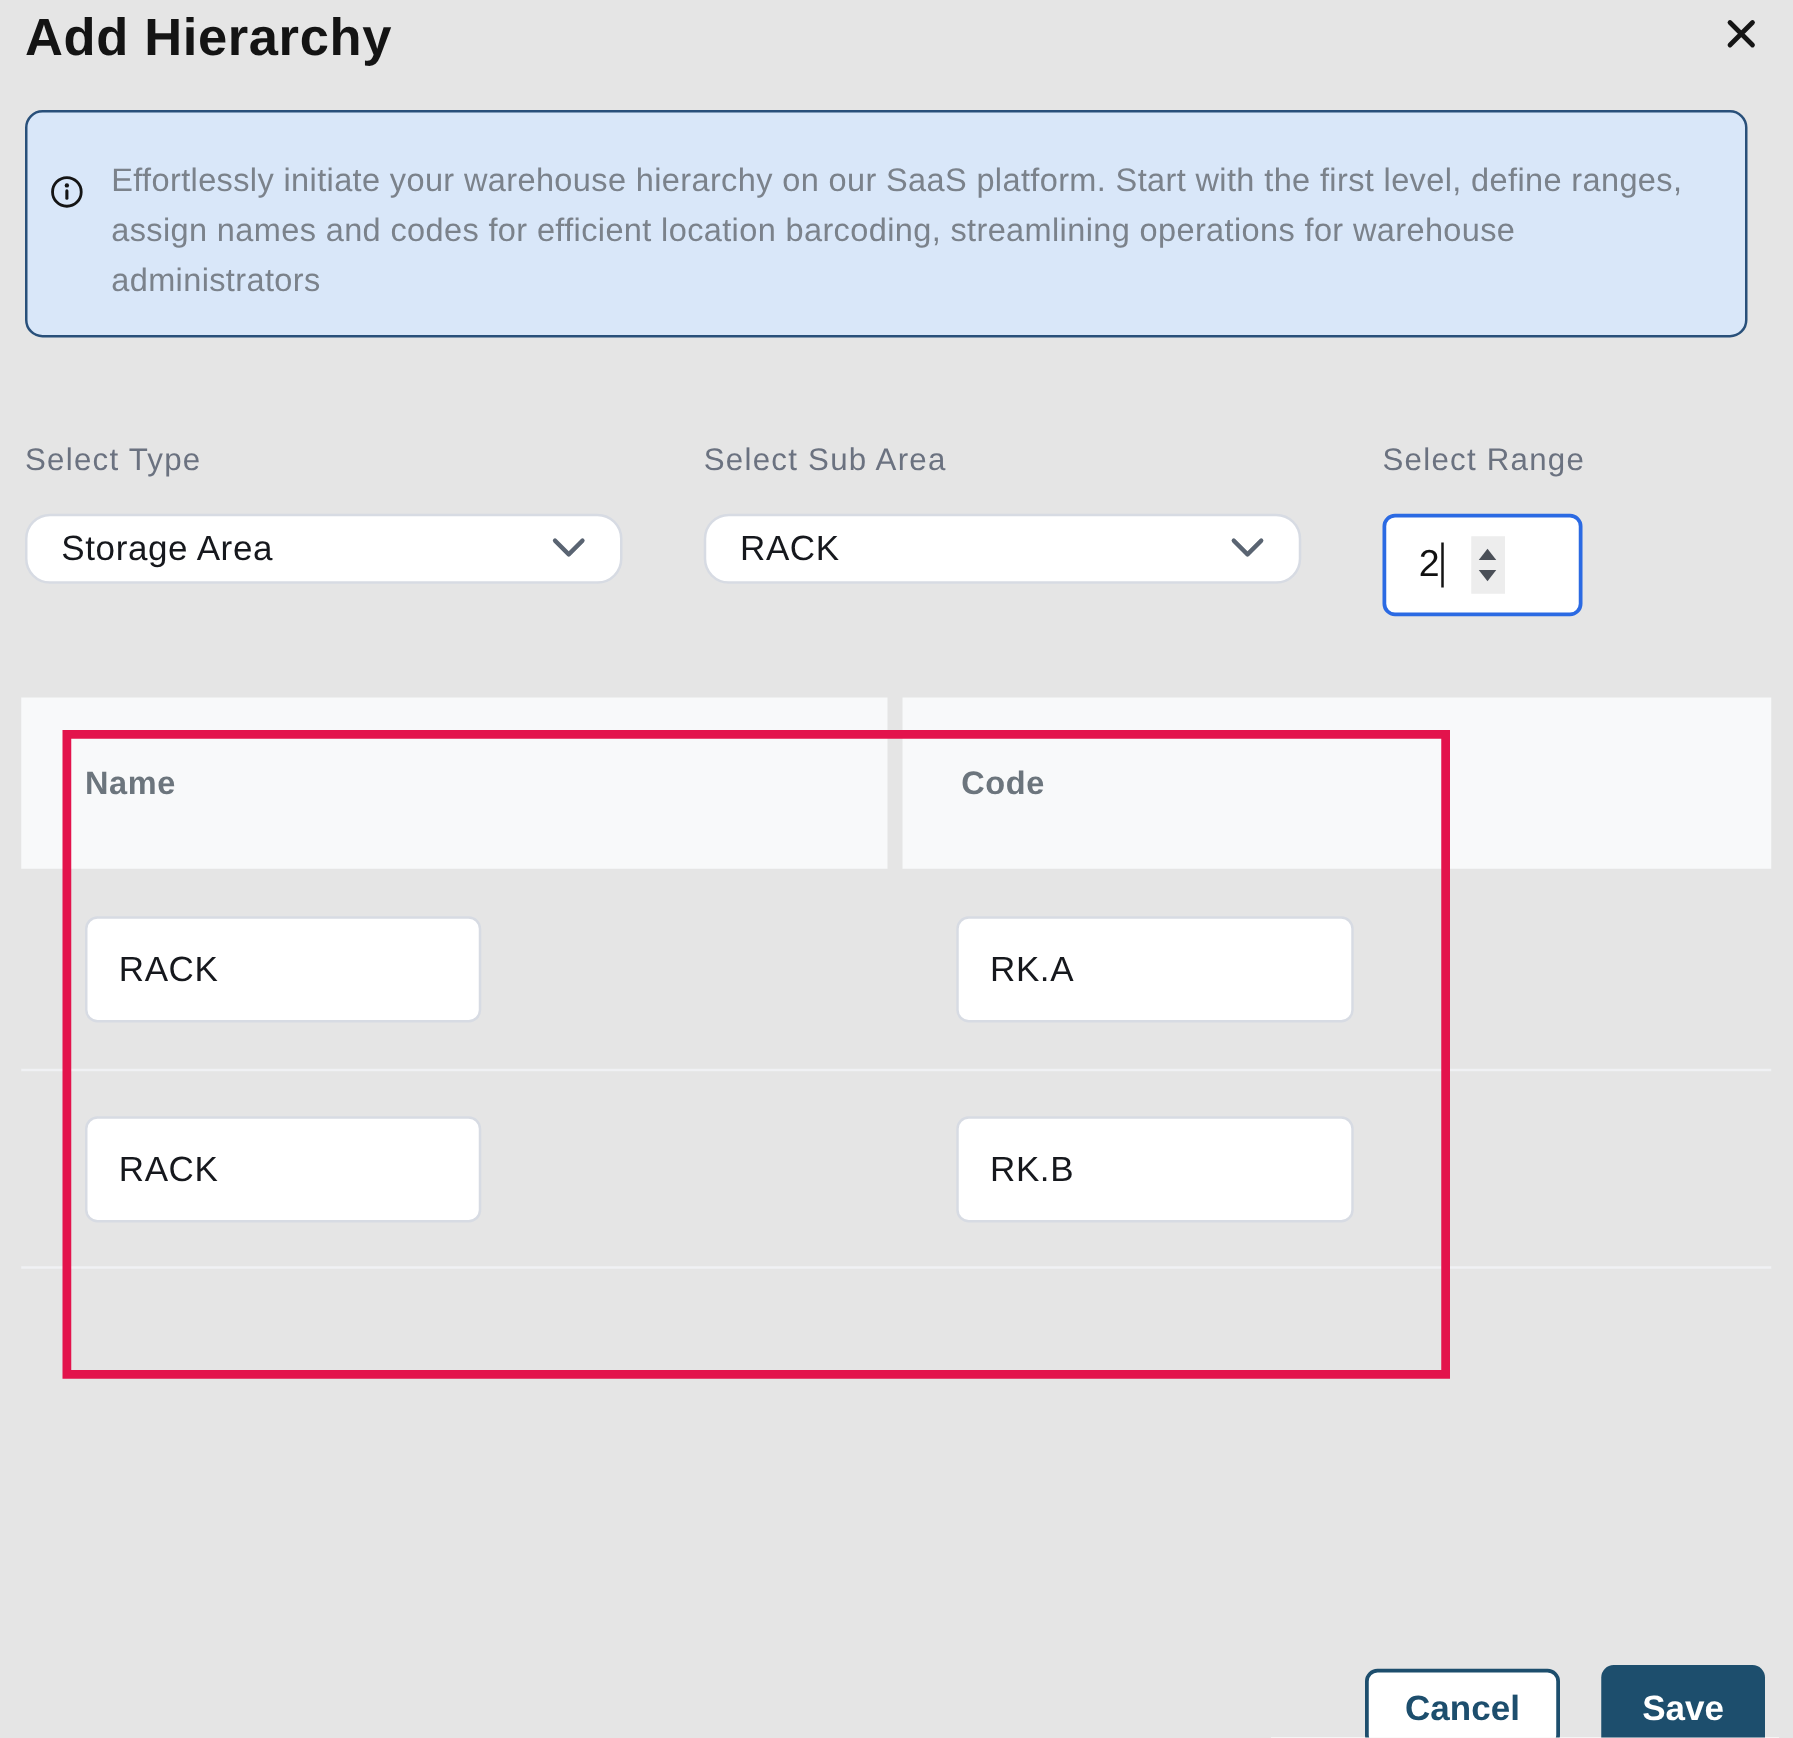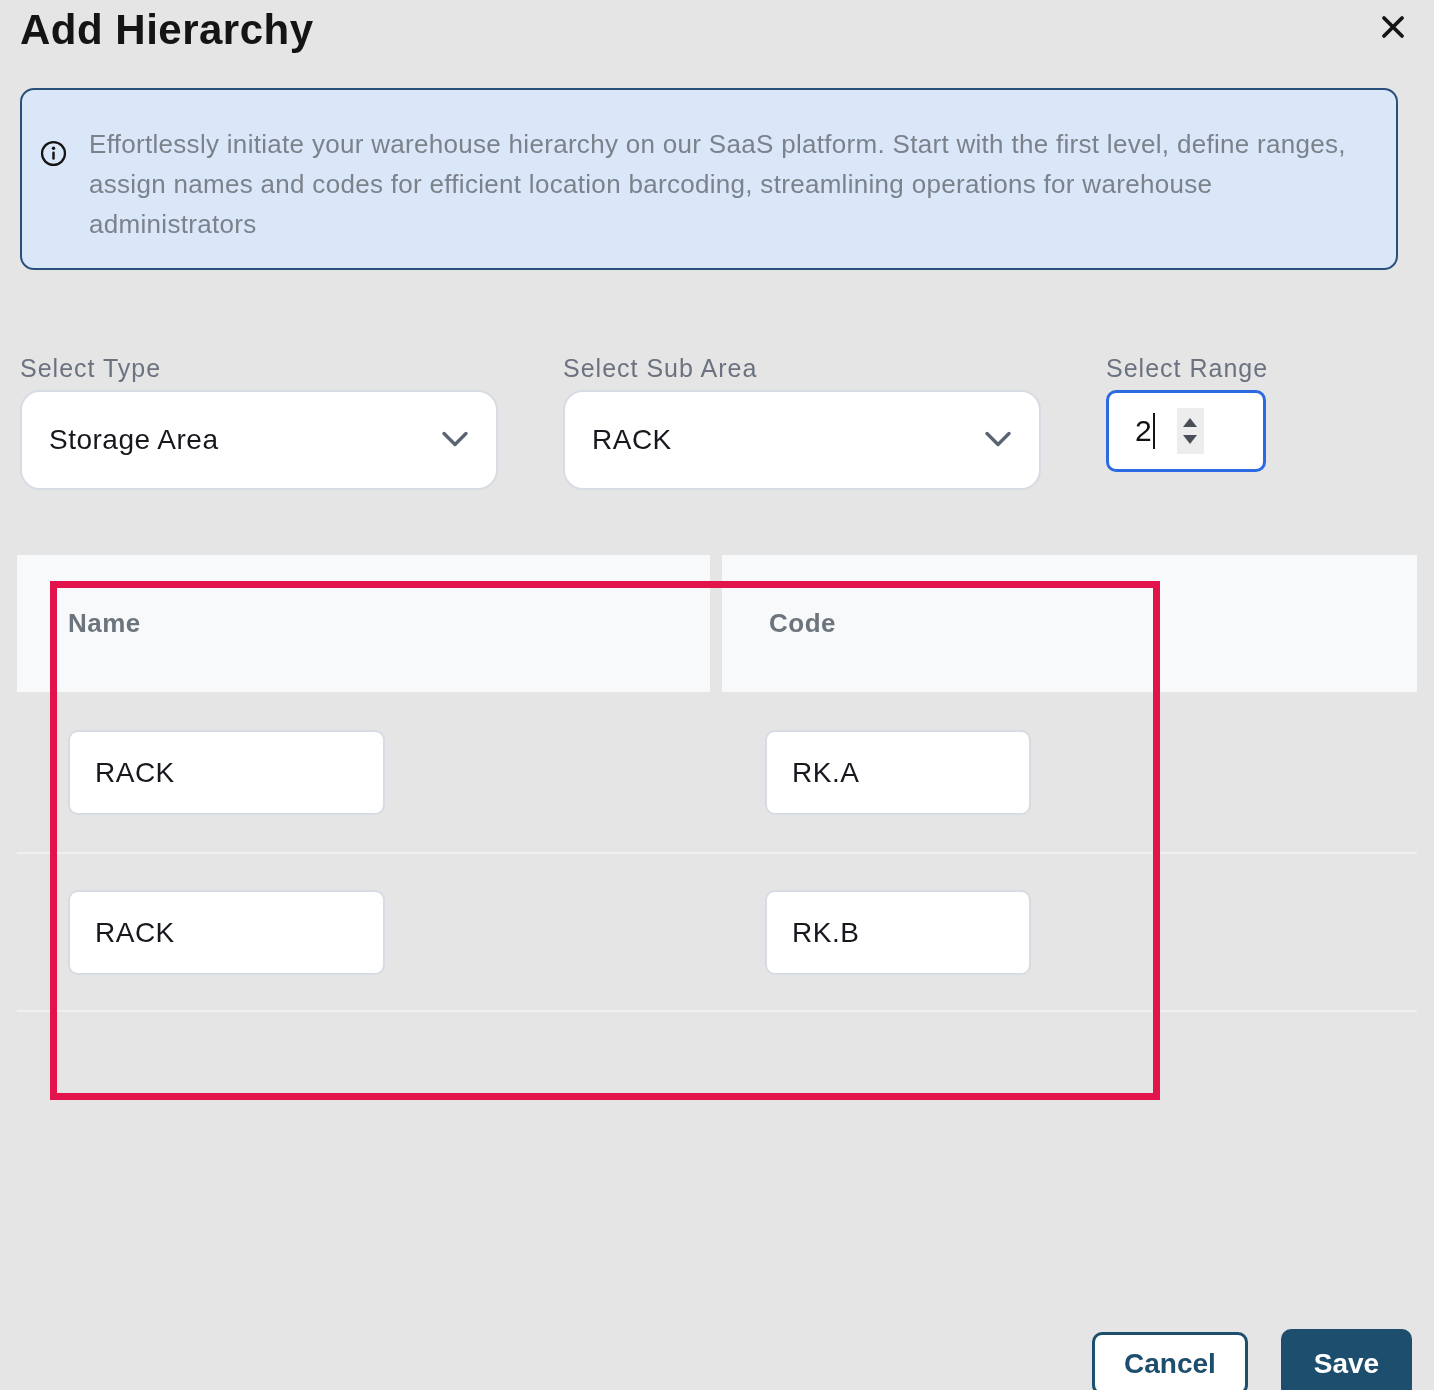--- a/index.html
+++ b/index.html
@@ -17,23 +17,23 @@
   
   .info-banner { margin:34px 36px 0 20px; height:182px; background:#d9e7f9;
     border:2px solid #29507a; border-radius:14px; display:flex; align-items:flex-start;
     padding:34px 40px 0 18px; }
   .info-icon-wrap { margin-top:16px; flex:0 0 auto; }
   .info-text { margin-left:22px; font-size:26px; line-height:40px; color:#7b828b;
     max-width:1290px; letter-spacing:.3px; }
 
   
   .form-row { display:flex; gap:65px; padding-left:20px; margin-top:84px; }
-  .field-label { display:block; font-size:25px; color:#6b7280; margin-bottom:7px;
+  .field-label { display:block; font-size:25px; color:#6b7280; margin-bottom:28px;
     letter-spacing:1px; }
-  .select-box { width:478px; height:100px; background:#fff; border:2px solid #d7dbe3;
+  .select-box { width:478px; height:56px; background:#fff; border:2px solid #d7dbe3;
     border-radius:20px; display:flex; align-items:center; justify-content:space-between;
     padding:0 26px 0 27px; cursor:pointer; }
   .select-value { font-size:28px; color:#16181d; letter-spacing:.5px; }
   .range-box { width:160px; height:82px; border:3px solid #2b6ae3; border-radius:10px;
     display:flex; align-items:center; padding-left:26px; background:#fff; cursor:text; }
   .range-value { font-size:30px; color:#111; }
   .caret { width:2px; height:36px; background:#141414; margin-left:1px; }
   .spinner { margin-left:22px; width:27px; height:46px; background:#ededed;
     display:flex; flex-direction:column; align-items:center; justify-content:center;
     gap:8px; cursor:pointer; }
@@ -49,21 +49,21 @@
     color:#6c757d; letter-spacing:.5px; }
   .th-name { flex:0 0 693px; padding-left:51px; }
   .th-code { flex:1; padding-left:47px; }
   .trow { display:flex; height:85px; }
   .trow.first { margin-top:38px; }
   .trow.second { margin-top:36px; }
   .cell-input { height:85px; border:2px solid #d7dbe3; border-radius:10px;
     padding-left:25px; font-size:28px; color:#16181d; background:#fff;
     font-family:"Liberation Sans", sans-serif; letter-spacing:.5px; outline:none; }
   .name-input { margin-left:51px; width:317px; }
-  .code-input { margin-left:380px; width:266px; }
+  .code-input { margin-left:380px; width:318px; }
   .divider { border-top:2px solid #f0f1f4; }
   .divider.d1 { margin-top:37px; }
   .divider.d2 { margin-top:35px; }
   .red-rect { position:absolute; left:33px; top:26px; width:1110px; height:519px;
     border:7px solid #e3134c; pointer-events:none; }
 
   
   .footer { display:flex; justify-content:flex-end; align-items:center; gap:33px;
     margin-top:229px; padding-right:22px; }
   .btn-cancel { width:156px; height:63px; background:#fff; border:3px solid #1d4e6d;

